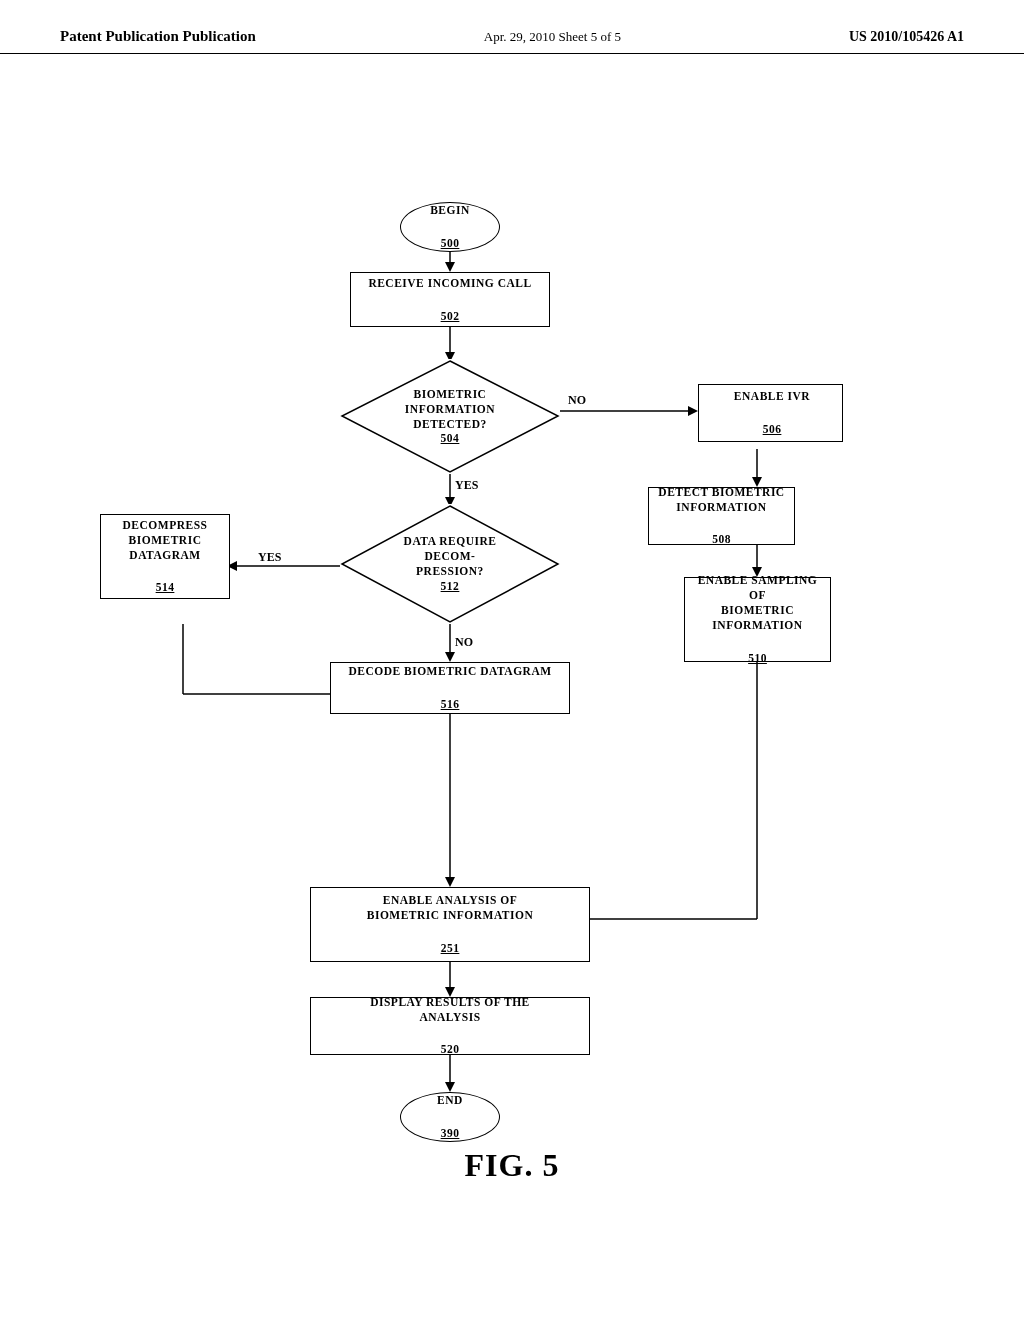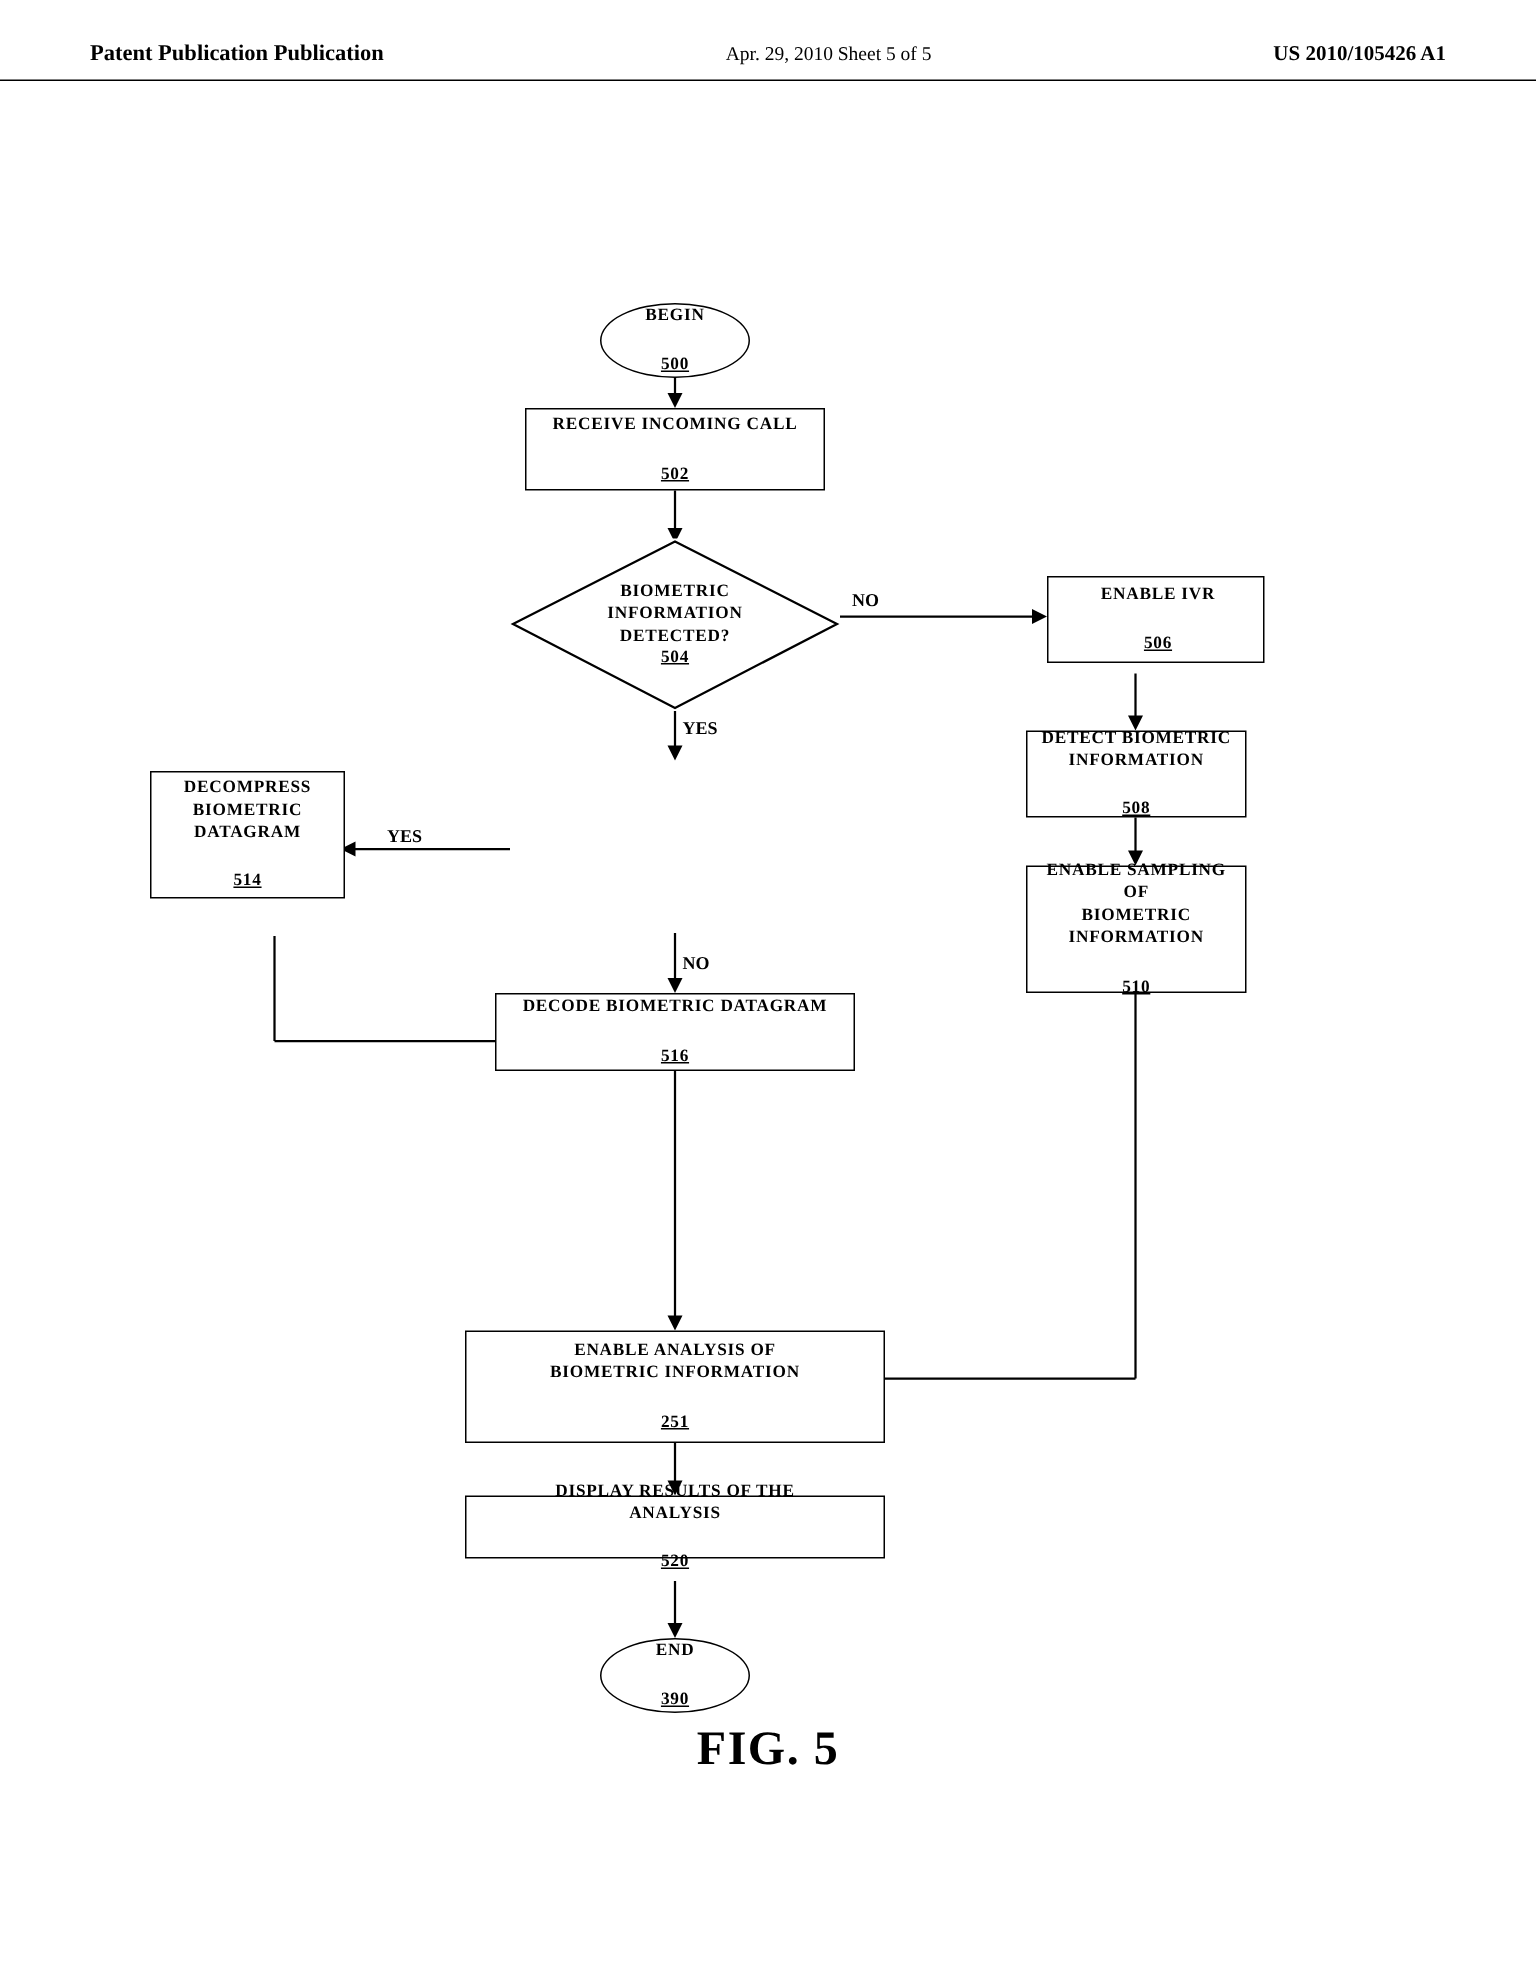--- a/index.html
+++ b/index.html
@@ -191,47 +191,56 @@
       <span>BIOMETRIC<br>INFORMATION<br>DETECTED?</span>
       <span class="ref">504</span>
     </div>
   </div>
 
   <div class="flow-box" style="left:698px; top:330px; width:145px; height:58px;padding-left:11px;">
     <span>ENABLE IVR</span>
     <span class="ref">506</span>
   </div>
 
-  <div class="flow-box" style="left:684px; top:433px; width:147px; height:58px;">
+  <div class="flow-box" style="left:648px; top:433px; width:147px; height:58px;">
     <span>DETECT BIOMETRIC<br>INFORMATION</span>
     <span class="ref">508</span>
   </div>
 
   <div class="flow-box" style="left:684px; top:523px; width:147px; height:85px;">
     <span>ENABLE SAMPLING OF<br>BIOMETRIC<br>INFORMATION</span>
     <span class="ref">510</span>
   </div>
 
+  <div class="diamond" style="left:340px; top:450px; width:220px; height:120px;">
+    <svg viewBox="0 0 220 120" style="position:absolute;top:0;left:0;width:220px;height:120px;">
+      <polygon points="110,2 218,60 110,118 2,60" fill="white" stroke="black" stroke-width="1.5"></polygon>
+    </svg>
+    <div class="diamond-text">
+      <span>DATA REQUIRE<br>DECOM-<br>PRESSION?</span>
+      <span class="ref">512</span>
+    </div>
+  </div>
 
   <div class="flow-box" style="left:100px; top:460px; width:130px; height:85px;">
     <span>DECOMPRESS<br>BIOMETRIC<br>DATAGRAM</span>
     <span class="ref">514</span>
   </div>
 
   <div class="flow-box" style="left:330px; top:608px; width:240px; height:52px;">
     <span>DECODE BIOMETRIC DATAGRAM</span>
     <span class="ref">516</span>
   </div>
 
   <div class="flow-box" style="left:310px; top:833px; width:280px; height:75px;">
     <span>ENABLE ANALYSIS OF<br>BIOMETRIC INFORMATION</span>
     <span class="ref">251</span>
   </div>
 
-  <div class="flow-box" style="left:310px; top:943px; width:280px; height:42px;">
+  <div class="flow-box" style="left:310px; top:943px; width:280px; height:58px;">
     <span>DISPLAY RESULTS OF THE<br>ANALYSIS</span>
     <span class="ref">520</span>
   </div>
 
   <div class="flow-box oval" style="left:400px; top:1038px; width:100px; height:50px;">
     <span>END</span>
     <span class="ref">390</span>
   </div>
 
   <div class="fig-label">FIG. 5</div>

